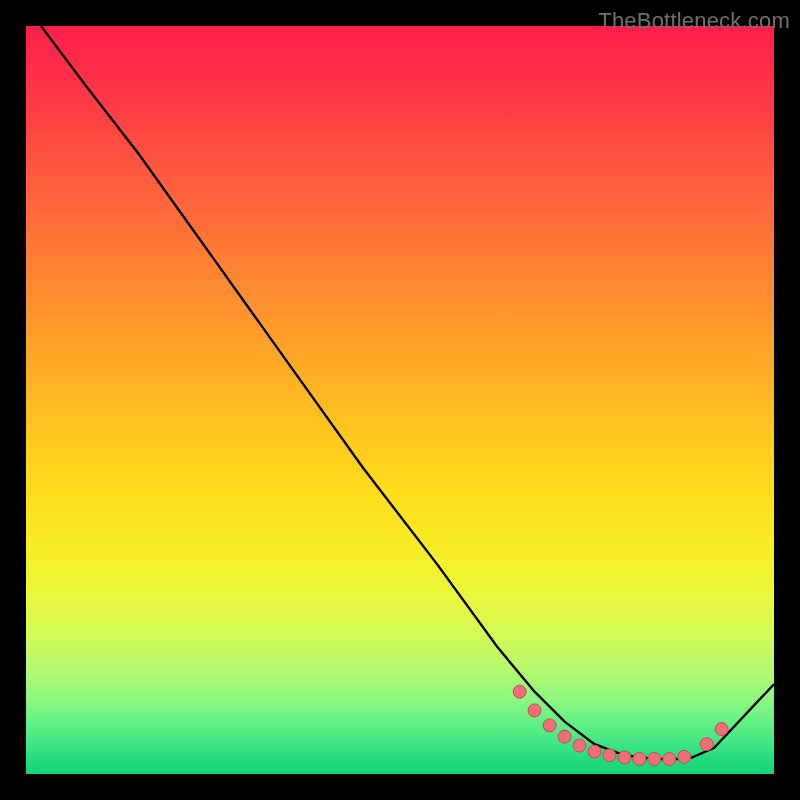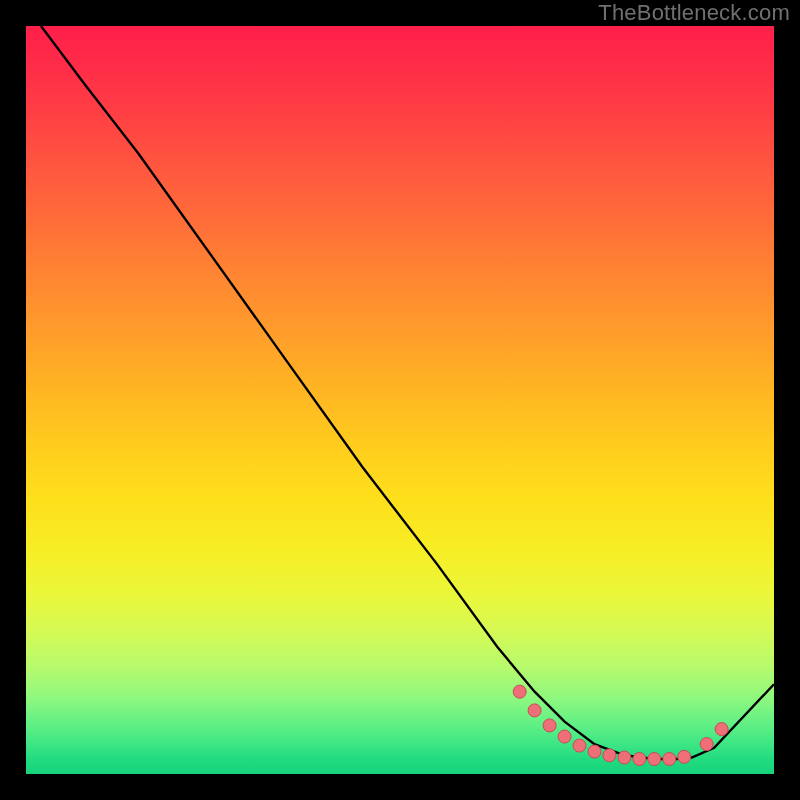--- a/index.html
+++ b/index.html
@@ -42,21 +42,21 @@
       #b4fa6e 86%,
       #8cf87f 90%,
       #5fef85 93.5%,
       #3de684 96%,
       #22db80 98%,
       #17d37c 100%
     );
   }
   .watermark {
     position: absolute;
-    top: 0;
+    top: 8px;
     right: 10px;
     color: #707070;
     font-size: 22px;
     letter-spacing: 0.2px;
     user-select: none;
   }
   svg.curve {
     position: absolute;
     left: 0;
     top: 0;

